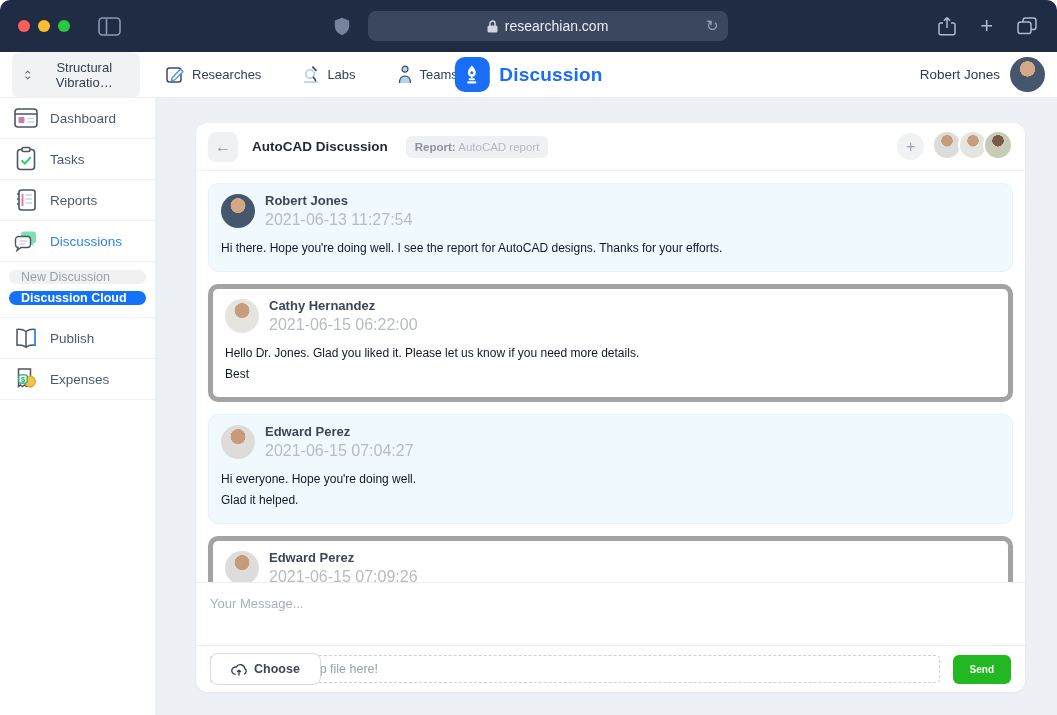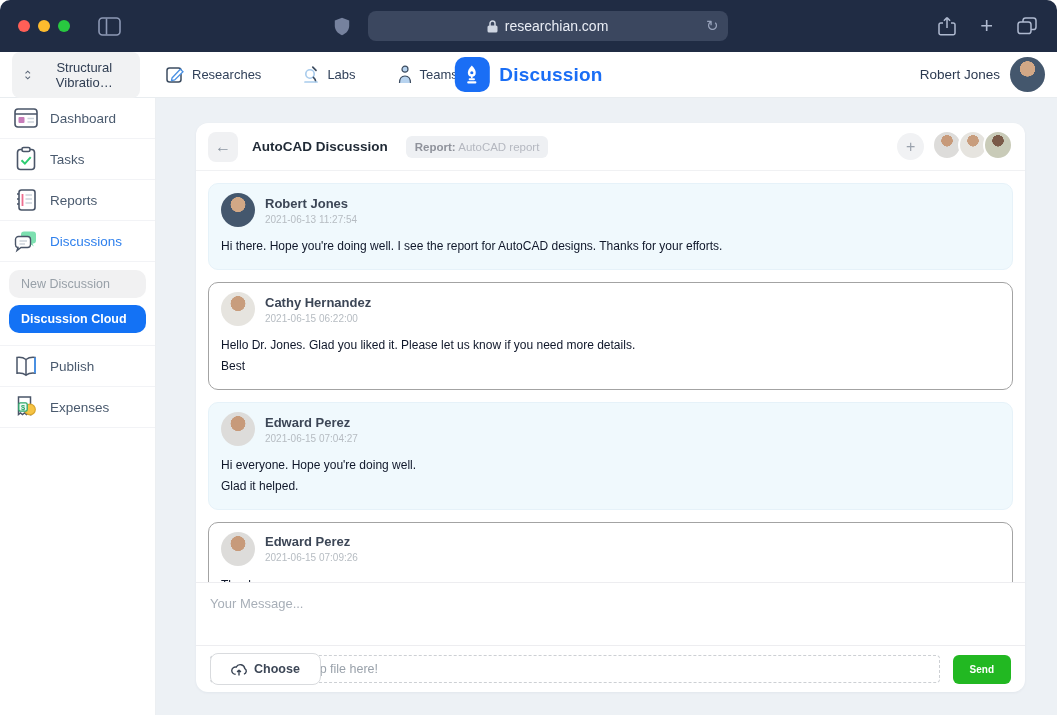--- a/index.html
+++ b/index.html
@@ -35,21 +35,21 @@
   .av-edward { background:radial-gradient(circle at 50% 34%, #c79a7a 26%, #dddcda 27%); }
   .av-dark   { background:radial-gradient(circle at 50% 34%, #7a5a48 26%, #c9cbb8 27%); }
 
   
   .body-row { flex:1; display:flex; min-height:0; background:#edf1f5; }
   .sidebar { width:156px; background:#fff; border-right:1px solid #eceff2; flex:0 0 auto; }
   .side-item { display:flex; align-items:center; gap:11px; width:100%; padding:7px 0 7px 13px; background:none; border:none; border-bottom:1px solid #f2f3f6; cursor:pointer; font-family:inherit; font-size:13.5px; color:#4a5a6e; }
   .side-item .lbl { white-space:nowrap; }
   .side-item.active .lbl { color:#2f80ed; }
   .side-sub { padding:8px 9px 12px; border-bottom:1px solid #f2f3f6; display:flex; flex-direction:column; gap:7px; }
-  .sub-btn { border:none; border-radius:10px; text-align:left; padding:7px 12px; font-size:12.5px; cursor:pointer; font-family:inherit; }
+  .sub-btn { border:none; border-radius:10px; text-align:left; padding:0 12px; font-size:12.5px; cursor:pointer; font-family:inherit; }
   .sub-btn.muted { background:#f1f1f2; color:#98a0a8; }
   .sub-btn.active { background:#1372f5; color:#fff; font-weight:bold; }
 
   .main { flex:1; padding:25px 32px 23px 40px; min-width:0; }
   .card { width:829px; height:100%; background:#fff; border-radius:12px; box-shadow:0 1px 3px rgba(20,40,70,.05); display:flex; flex-direction:column; overflow:hidden; }
 
   
   .card-head { height:48px; flex:0 0 auto; border-bottom:1px solid #f0f1f3; display:flex; align-items:center; padding:0 12px; }
   .back-btn { width:30px; height:30px; border-radius:8px; background:#f0f1f3; border:none; color:#8b95a1; font-size:16px; cursor:pointer; display:flex; align-items:center; justify-content:center; }
   .disc-title { margin-left:14px; font-size:13.5px; font-weight:bold; color:#1f2935; }
@@ -58,25 +58,25 @@
   .report-badge .v { color:#b5b8c0; }
   .head-right { margin-left:auto; display:flex; align-items:center; }
   .add-member { width:27px; height:27px; border-radius:50%; background:#f1f2f4; border:none; color:#9aa2ad; font-size:16px; cursor:pointer; margin-right:8px; display:flex; align-items:center; justify-content:center; }
   .stack .avatar { width:30px; height:30px; border:2px solid #fff; margin-left:-9px; }
   .stack .avatar:first-child { margin-left:0; }
 
   
   .messages { flex:1; min-height:0; padding:12px; display:flex; flex-direction:column; gap:12px; overflow:hidden; }
   .msg { border-radius:10px; padding:9px 12px 13px; }
   .msg.hl { background:#f0f9fd; border:1px solid #e6f2f9; }
-  .msg.plain { background:#fff; border:1px solid #a3a3a3; }
+  .msg.plain { background:#fff; border:5px solid #a3a3a3; }
   .msg-head { display:flex; align-items:center; gap:10px; }
   .msg-head .avatar { width:34px; height:34px; }
   .msg-author { font-size:13px; font-weight:bold; color:#3c4656; }
-  .msg-time { font-size:10px; color:#b6bcc2; margin-top:3px; }
+  .msg-time { font-size:16px; color:#b6bcc2; margin-top:3px; }
   .msg-text { margin-top:9px; font-size:12px; color:#0f172a; line-height:1.7; white-space:pre-line; }
 
   
   .composer { flex:0 0 auto; border-top:1px solid #ededf0; height:63px; }
   .composer textarea { width:100%; height:100%; border:none; outline:none; resize:none; padding:13px 14px; font-size:13px; font-family:inherit; color:#3f4a57; }
   .composer textarea::placeholder { color:#a8afb8; }
 
   
   .card-foot { flex:0 0 auto; border-top:1px solid #ededf0; height:47px; display:flex; align-items:center; padding:8px 14px; gap:13px; }
   .file-row { position:relative; flex:1; height:34px; display:flex; align-items:center; }

